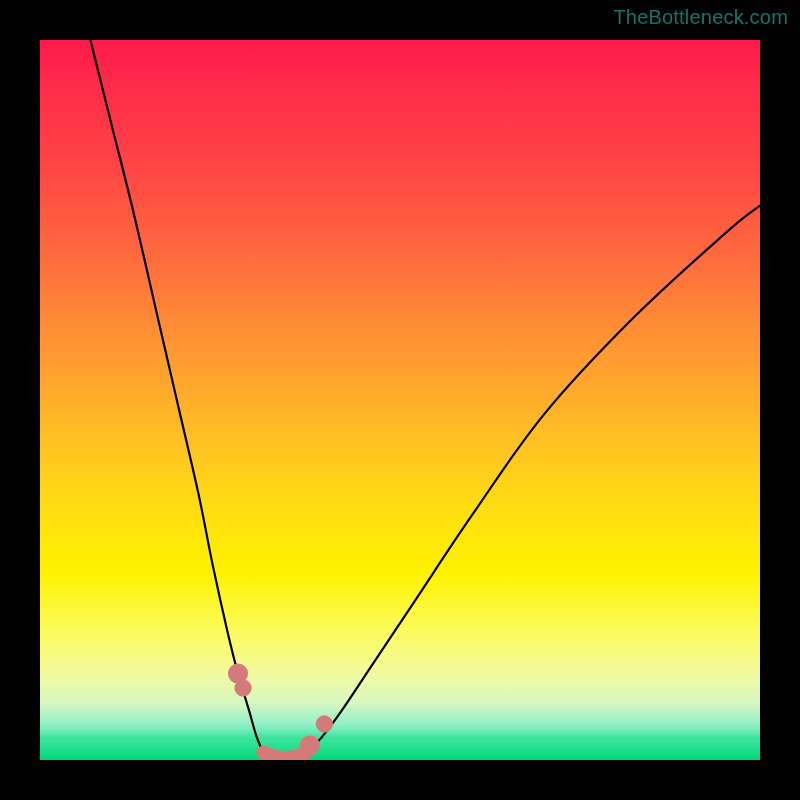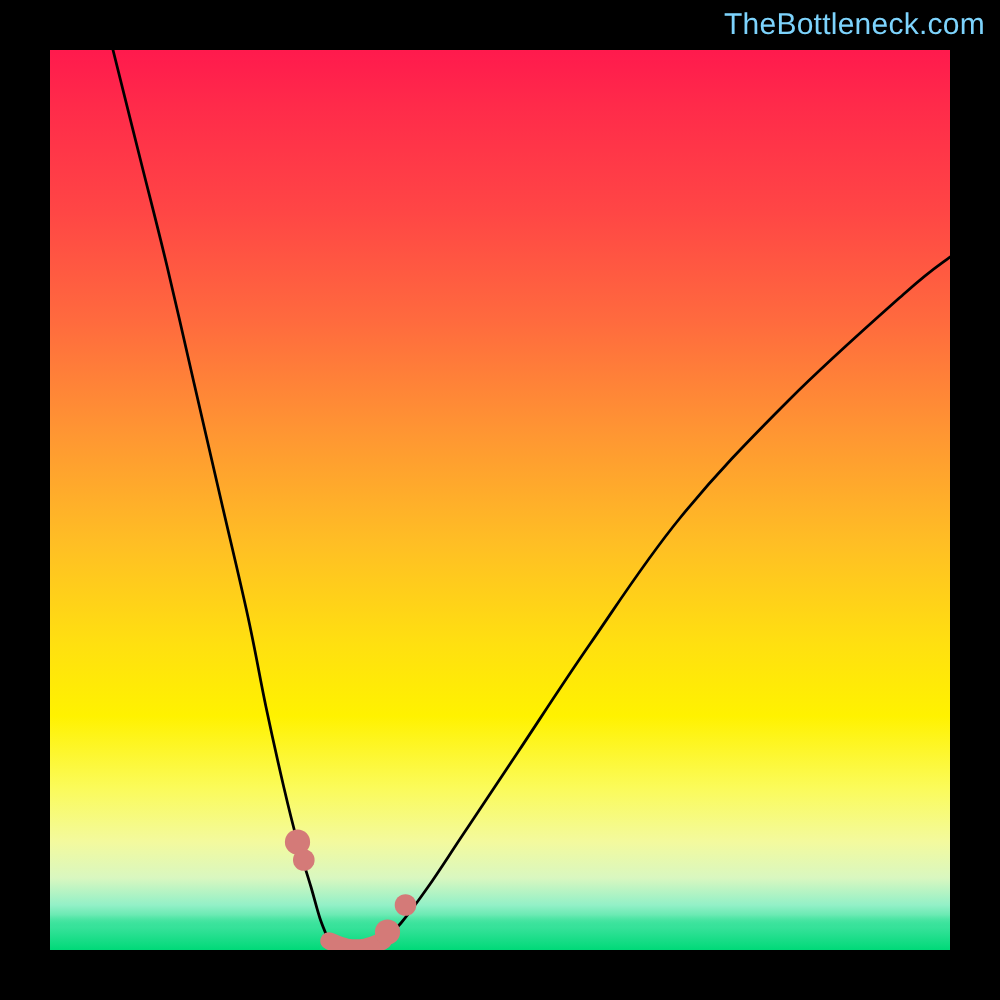--- a/index.html
+++ b/index.html
@@ -51,22 +51,22 @@
       to bottom,
       rgba(255,255,255,0) 0%,
       #37e29a 35%,
       #00d978 100%
     );
   }
   #watermark {
     position: absolute;
     top: 6px;
     right: 12px;
-    color: #7dd3fc;
-    font-size: 24px;
+    color: #0f766e;
+    font-size: 20px;
     font-weight: 500;
     letter-spacing: 0.2px;
     user-select: none;
   }
   svg {
     position: absolute;
     left: 0;
     top: 0;
   }
   .curve {

